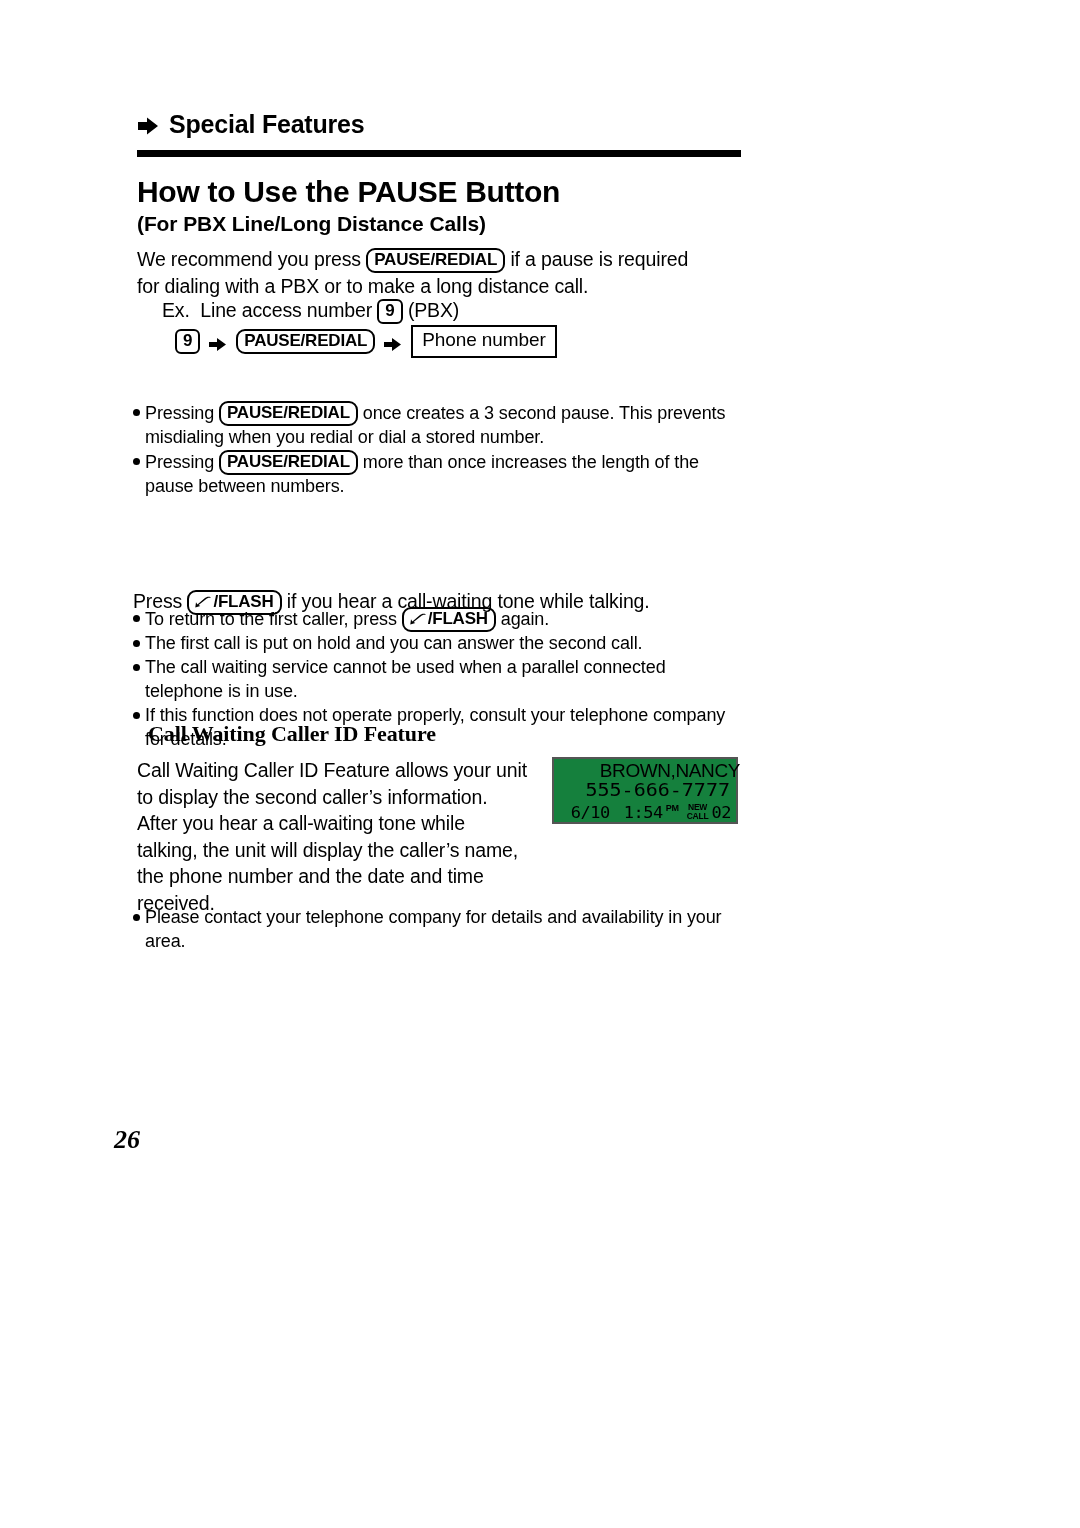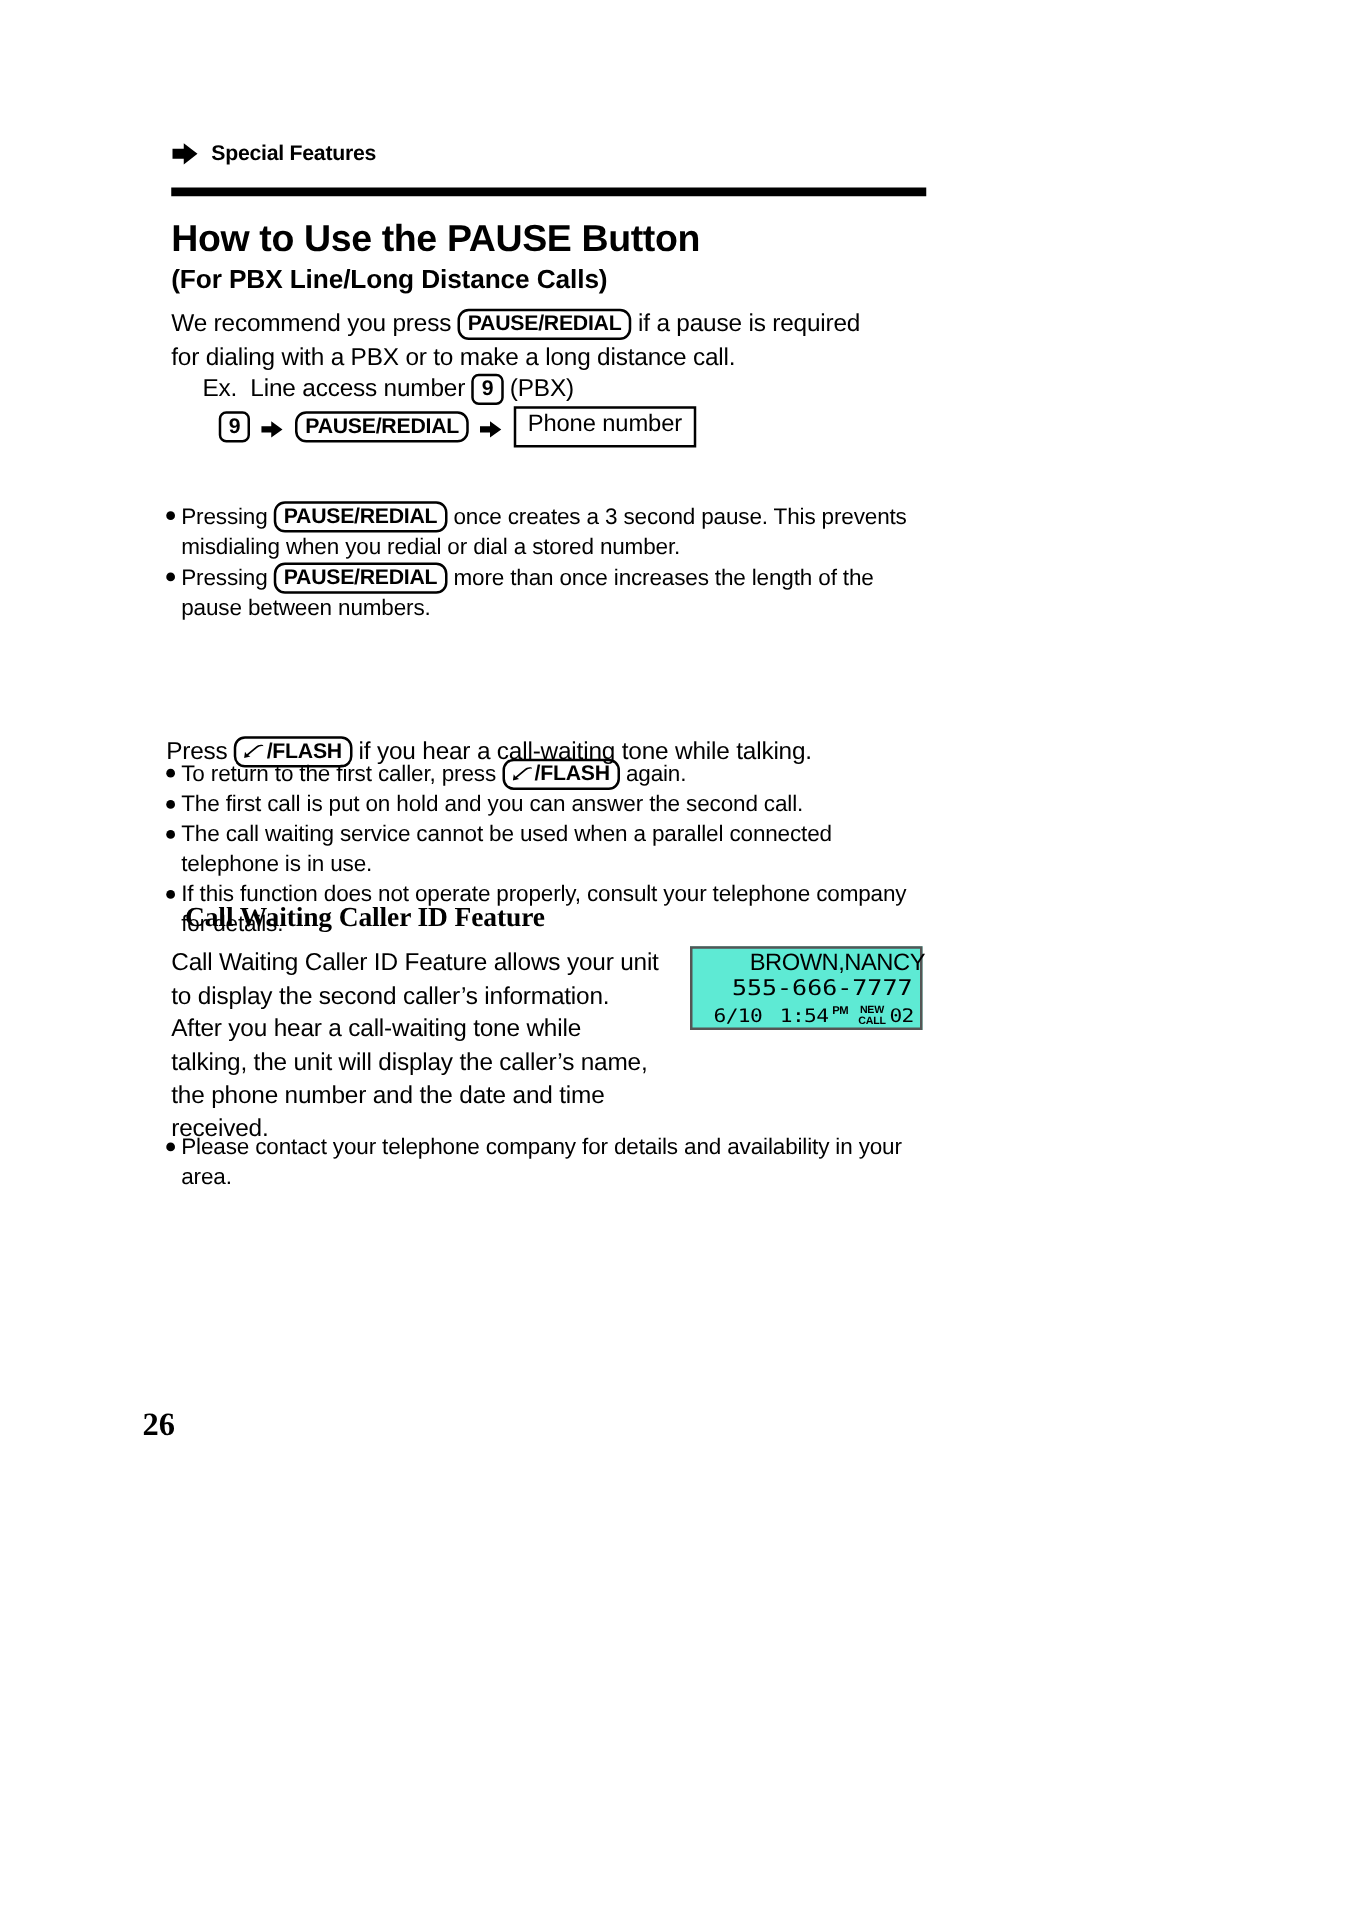--- a/index.html
+++ b/index.html
@@ -33,21 +33,21 @@
     gap: 10px;
   }
   .arrow-bullet {
     display: inline-block;
     width: 22px;
     height: 20px;
     position: relative;
     top: 1px;
   }
   .section-title {
-    font-size: 17px;
+    font-size: 25px;
     font-weight: bold;
     letter-spacing: -0.2px;
     line-height: 1;
   }
   .header-rule {
     position: absolute;
     left: 137px;
     top: 150px;
     width: 604px;
     height: 7px;
@@ -173,21 +173,21 @@
   }
 
   
   .lcd {
     position: absolute;
     left: 552px;
     top: 757px;
     width: 182px;
     height: 63px;
     border: 2px solid #555;
-    background: #5eead4;
+    background: #15803d;
   }
   .lcd-name {
     position: absolute;
     right: -4px;
     top: 1px;
     font-size: 19px;
     letter-spacing: -0.4px;
     white-space: nowrap;
   }
   .lcd-number {
@@ -236,20 +236,21 @@
     letter-spacing: -0.5px;
     transform: scaleY(0.88);
   }
 
   
   .page-number {
     position: absolute;
     left: 114px;
     top: 1125px;
     font-family: "Liberation Serif", serif;
+    font-style: italic;
     font-weight: bold;
     font-size: 26px;
   }
 </style>
 </head>
 <body>
 
 <div class="page">
 
   <div class="section-header">

